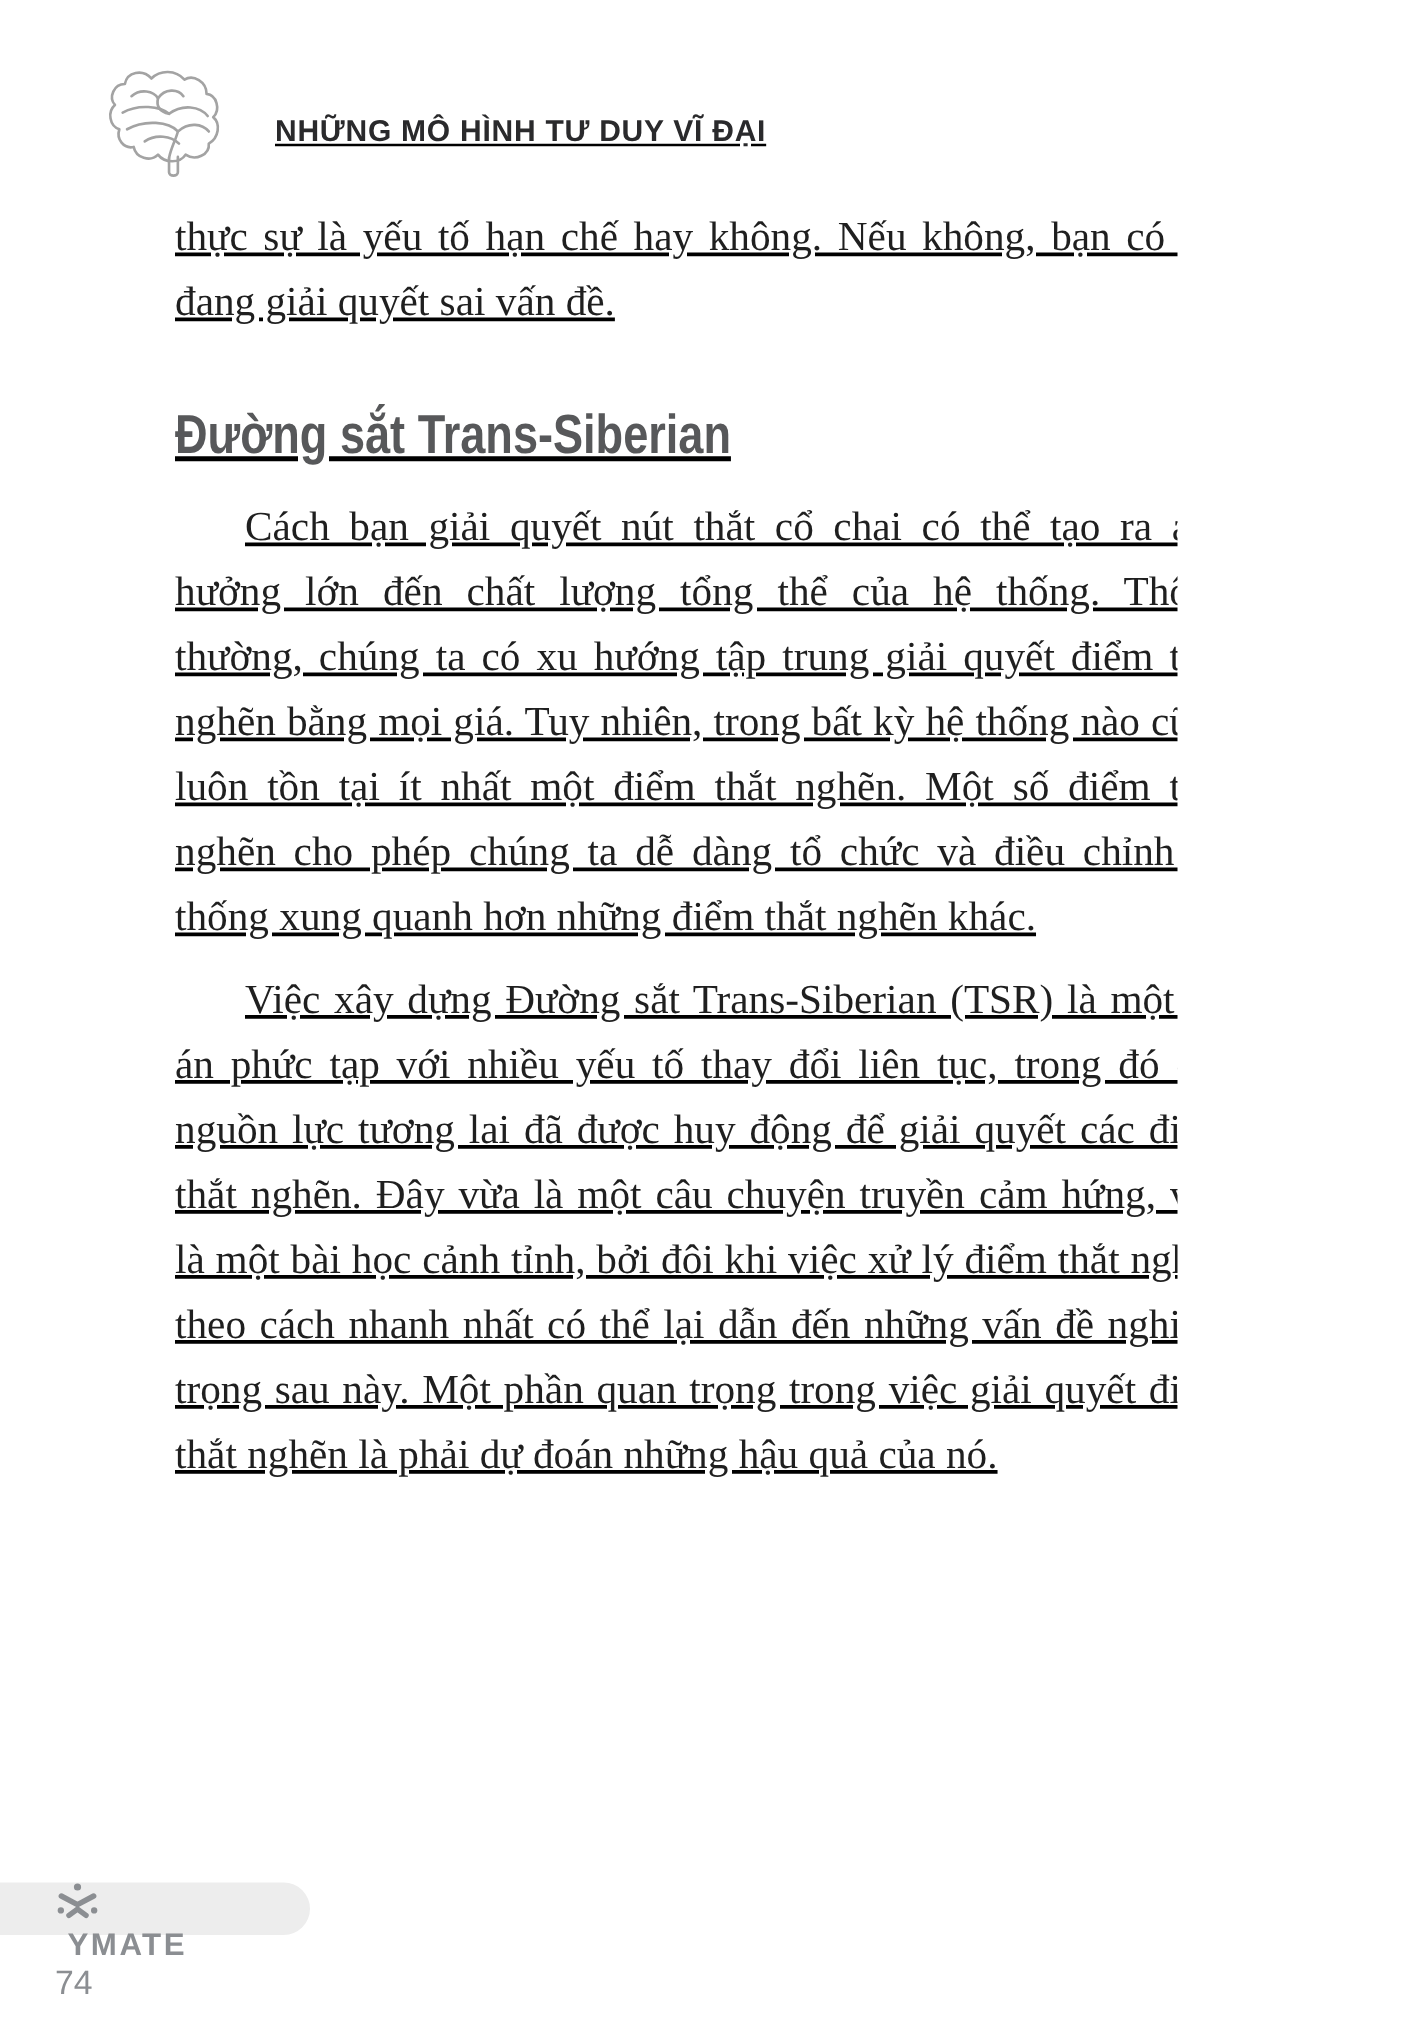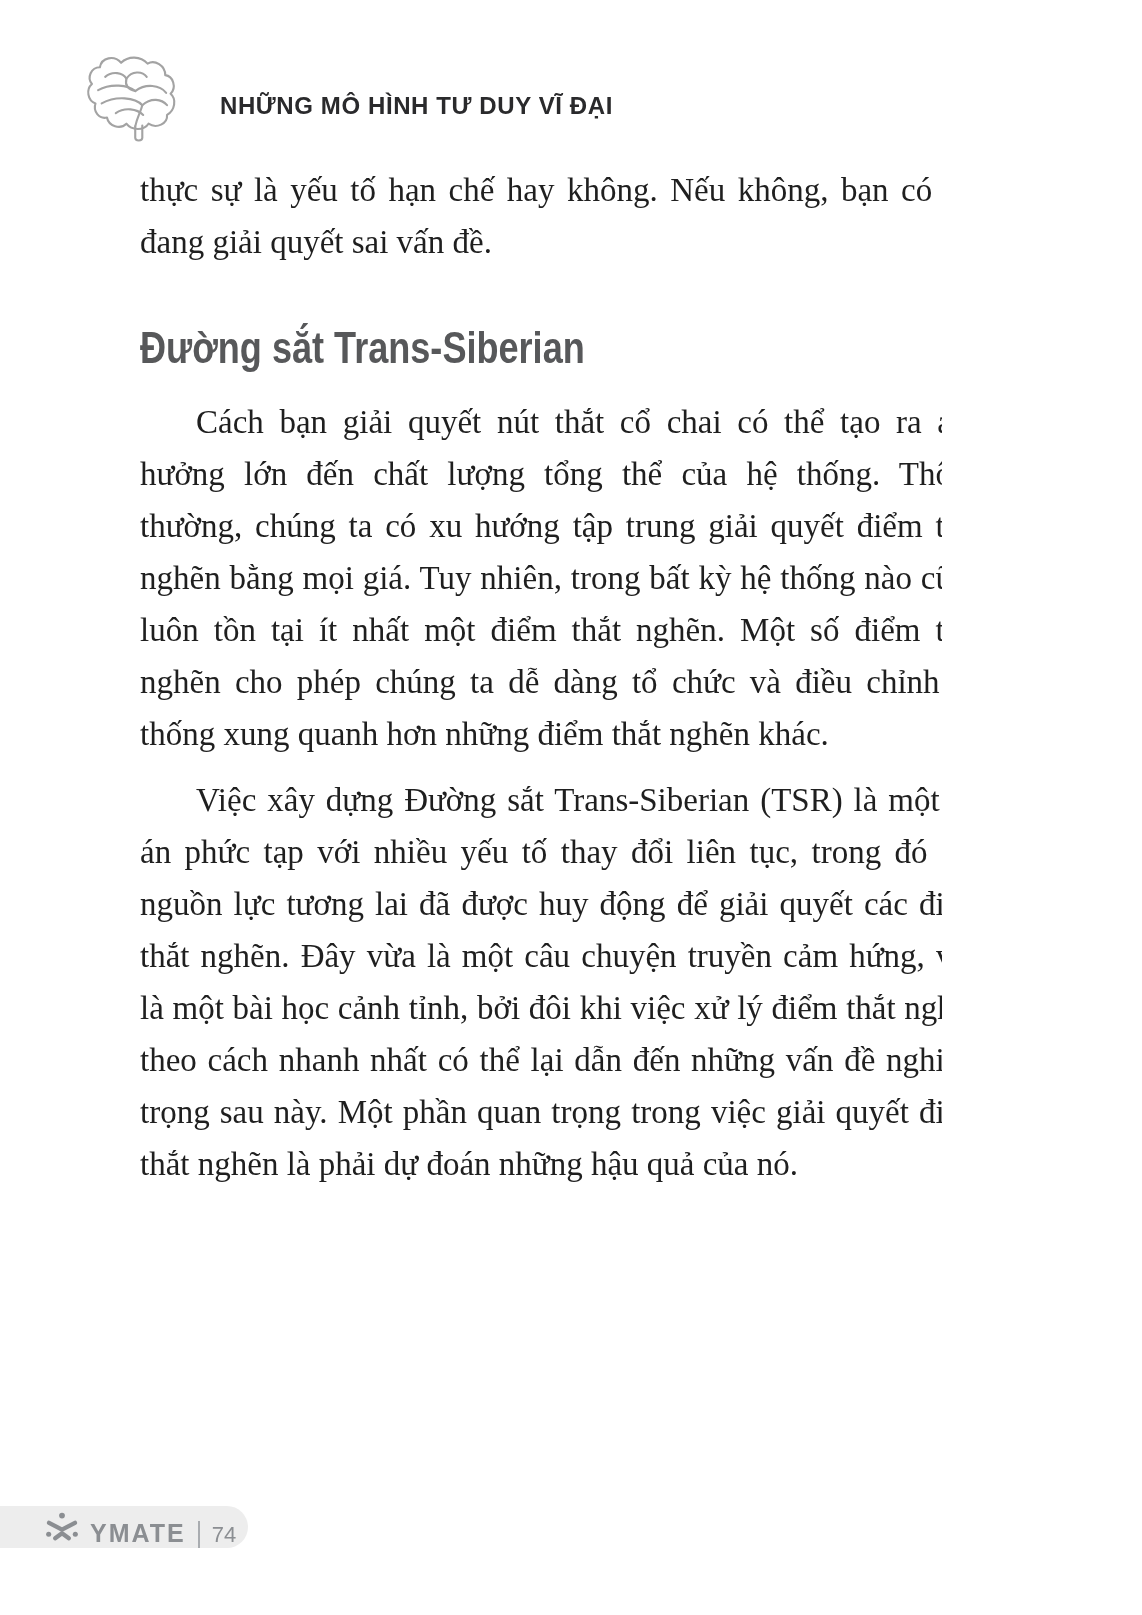--- a/index.html
+++ b/index.html
@@ -12,20 +12,21 @@
   }
   *{margin:0;padding:0;box-sizing:border-box;}
   html,body{background:#ffffff;}
   .page{
     position:relative;
     width:942px;
     height:1615px;
     background:#ffffff;
     overflow:hidden;
     font-family:"Liberation Serif","DejaVu Serif",serif;
+    text-decoration:underline;
   }
   
   .page-header{
     display:flex;
     align-items:center;
     padding:50px 0 0 84px;
   }
   .brain-icon{
     width:106px;
     height:98px;
@@ -67,26 +68,27 @@
     white-space:nowrap;
   }
   
   .page-footer{
     position:absolute;
     left:0;
     bottom:67px;
   }
   .footer-pill{
     display:flex;
-    align-items:flex-end;
+    align-items:flex-start;
     width:248px;
     height:42px;
     padding-left:44px;
     background:var(--footer-bg);
     border-radius:0 22px 22px 0;
+    flex-direction:column;
   }
   .ymate-logo-icon{
     width:36px;
     height:36px;
     flex:0 0 auto;
   }
   .footer-brand{
     margin-left:10px;
     font-family:"Liberation Sans","DejaVu Sans",sans-serif;
     font-weight:700;
@@ -96,21 +98,21 @@
   }
   .footer-divider{
     width:2px;
     height:27px;
     margin:0 12px 0 12px;
     background:#a9acb0;
   }
   .footer-page-number{
     font-family:"Liberation Sans","DejaVu Sans",sans-serif;
     font-weight:400;
-    font-size:22px;
+    font-size:27px;
     color:var(--footer-text);
   }
 </style>
 </head>
 <body>
 
 <div class="page">
 
   <header class="page-header">
     <svg class="brain-icon" viewBox="0 0 120 110" fill="none" stroke="#a3a3a3" stroke-width="2.4" stroke-linecap="round" stroke-linejoin="round">

